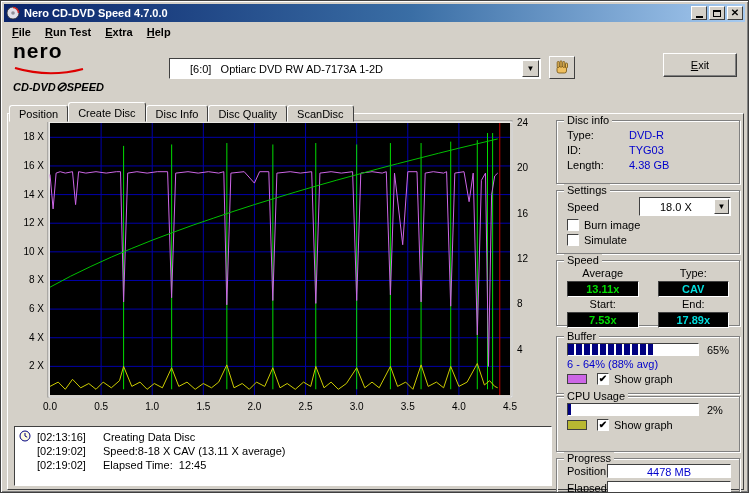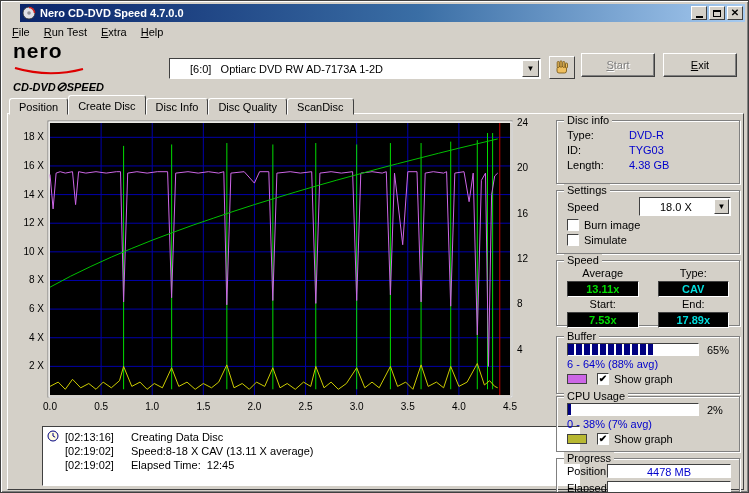--- a/index.html
+++ b/index.html
@@ -1,36 +1,36 @@
 <!DOCTYPE html>
 <html><head>
 <meta charset="utf-8">
 <style>
   * { box-sizing: border-box; }
   body { margin:0; background:#808080; font-family:"Liberation Sans",sans-serif; }
   .window{ position:relative; width:749px; height:493px; background:#d4d0c8;
            border:1px solid #404040; box-shadow: inset 1px 1px 0 #ffffff, inset -1px -1px 0 #808080; overflow:hidden; }
 
   
-  .titlebar{ position:absolute; left:19px; top:3px; right:3px; height:18px;
+  .titlebar{ position:absolute; left:3px; top:3px; right:3px; height:18px;
              background:linear-gradient(90deg,#0a246a,#3a6ea5 55%,#a6caf0);
              display:flex; align-items:center; padding:0 2px; }
   .title-text{ color:#fff; font-size:11px; font-weight:bold; margin-left:4px; flex:1;
                white-space:nowrap; overflow:hidden; }
   .tbtn{ width:16px; height:14px; background:#d4d0c8; border:1px solid;
          border-color:#fff #404040 #404040 #fff; margin-left:2px;
          display:flex; align-items:center; justify-content:center; font-size:9px; color:#000; }
   .glyph-min{ width:7px; height:2px; background:#000; margin-top:7px; }
   .glyph-max{ width:8px; height:7px; border:1px solid #000; border-top:2px solid #000; }
   .glyph-close{ font-size:10px; font-weight:bold; line-height:10px; }
 
   
   .menubar{ position:absolute; top:22px; left:4px; right:4px; height:18px;
             display:flex; align-items:center; font-size:11px; }
-  .menu-item{ display:inline-block; padding:2px 7px; cursor:default; }
+  .menu-item{ display:inline-block; padding:2px 7px; cursor:default;font-weight:bold; }
   .menu-item::first-letter{ text-decoration:underline; }
 
   
   .logo{ position:absolute; left:12px; top:40px; width:150px; }
   .logo-nero{ font-size:21px; font-weight:bold; letter-spacing:1px; color:#000; line-height:20px; }
   .logo-sub{ font-size:11px; font-weight:bold; font-style:italic; color:#000; white-space:nowrap; }
   .combo{ position:absolute; left:168px; top:57px; width:372px; height:21px; background:#fff;
           border:1px solid; border-color:#404040 #fff #fff #404040; display:flex; align-items:center; }
   .combo-text{ flex:1; font-size:11px; padding-left:4px; white-space:pre; overflow:hidden;margin-left:16px; }
   .combo-arrow{ width:17px; height:17px; margin-right:1px; background:#d4d0c8; border:1px solid;
@@ -45,30 +45,30 @@
   .btn::first-letter{ text-decoration:underline; }
   .btn.disabled{ color:#808080; text-shadow:1px 1px 0 #fff; }
   .btn-start{ left:580px; top:52px; }
   .btn-exit{ left:662px; top:52px; }
 
   
   .tabs{ position:absolute; top:93px; left:8px; height:20px; font-size:11px; z-index:3; }
   .tab{ position:relative; display:inline-block; height:17px; padding:2px 9px 0; margin-top:3px;
         background:#d4d0c8; border:1px solid; border-color:#fff #404040 #d4d0c8 #fff;
         border-radius:3px 3px 0 0; vertical-align:bottom; }
-  .tab.active{ height:20px; margin-top:1px; padding-top:4px; z-index:4; }
+  .tab.active{ height:20px; margin-top:8px; padding-top:4px; z-index:4; }
 
   
   .panel{ position:absolute; left:6px; top:112px; width:737px; height:377px; background:#d4d0c8;
           border:1px solid; border-color:#fff #404040 #404040 #fff; }
   .chart-svg{ position:absolute; left:8px; top:4px; font-family:"Liberation Sans",sans-serif; }
 
   
   .log-box{ position:absolute; left:6px; top:312px; width:538px; height:60px; background:#fff;
-            border:1px solid; border-color:#404040 #fff #fff #404040; padding:3px 4px; font-size:11px;margin-left:28px; }
+            border:1px solid; border-color:#404040 #fff #fff #404040; padding:3px 4px; font-size:11px; }
   .log-line{ display:flex; align-items:center; height:14px; }
   .log-icon-cell{ width:18px; }
   .log-time{ width:66px; white-space:pre; }
   .log-text{ white-space:pre; }
 
   
   .gb{ position:absolute; left:548px; width:184px; border:1px solid #808080;
        box-shadow:inset 1px 1px 0 #ffffff, 1px 1px 0 #ffffff; font-size:11px; }
   .gb-title{ position:absolute; top:-7px; left:7px; background:#d4d0c8; padding:0 3px; line-height:12px; }
   .val-blue{ color:#0000cc; }
@@ -155,21 +155,20 @@
       <g fill="#f0c060" stroke="#705010" stroke-width="0.8">
         <rect x="3" y="6.5" width="9.5" height="6.5" rx="2"></rect>
         <rect x="3.2" y="1.5" width="2" height="6" rx="1"></rect>
         <rect x="6" y="0.8" width="2" height="6.5" rx="1"></rect>
         <rect x="8.8" y="1.5" width="2" height="6" rx="1"></rect>
         <rect x="11.5" y="3" width="2" height="5" rx="1"></rect>
       </g>
     </svg>
   </div>
 
-  <div class="btn btn-start disabled">Start</div>
   <div class="btn btn-exit">Exit</div>
 
   <div class="tabs">
     <span class="tab">Position</span><span class="tab active">Create Disc</span><span class="tab">Disc Info</span><span class="tab">Disc Quality</span><span class="tab">ScanDisc</span>
   </div>
 
   <div class="panel">
 
     <svg class="chart-svg" width="536" height="300" id="chart-svg">
         <rect x="32" y="3" width="464" height="276" fill="none" stroke="#808080"></rect>
@@ -327,21 +326,20 @@
     </div>
 
     <div class="gb" style="top:282px;height:56px;">
       <span class="gb-title">CPU Usage</span>
       <div class="pbar-row">
         <span class="pbar">
             <span class="pfill" id="cpu-fill" style="display: block; width: 2%;"></span>
           </span>
         <span class="pct">2%</span>
       </div>
-      <div class="range-row val-blue">0 - 38% (7% avg)</div>
       <div class="graph-row">
         <span class="swatch" id="cpu-swatch" style="background: rgb(184, 184, 50);"></span>
         <span class="cb">✔</span>
         <span>Show graph</span>
       </div>
     </div>
 
     <div class="gb" style="top:344px;height:42px;">
       <span class="gb-title">Progress</span>
       <div class="prog-row" style="padding-top:5px;">

